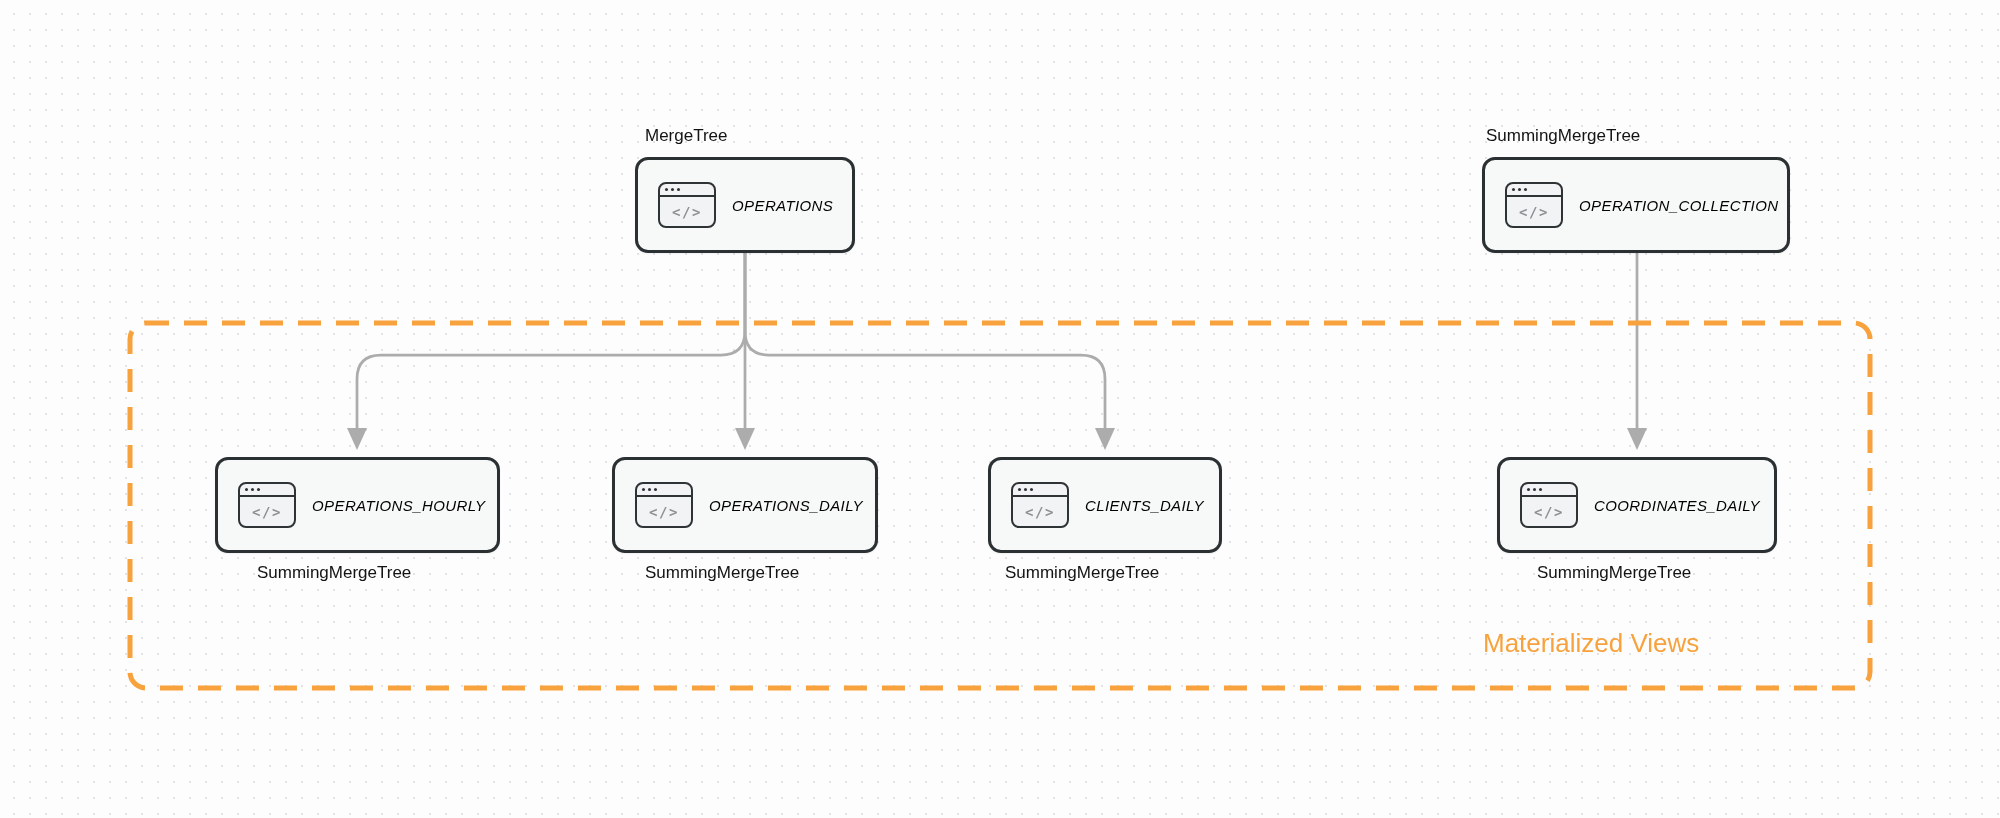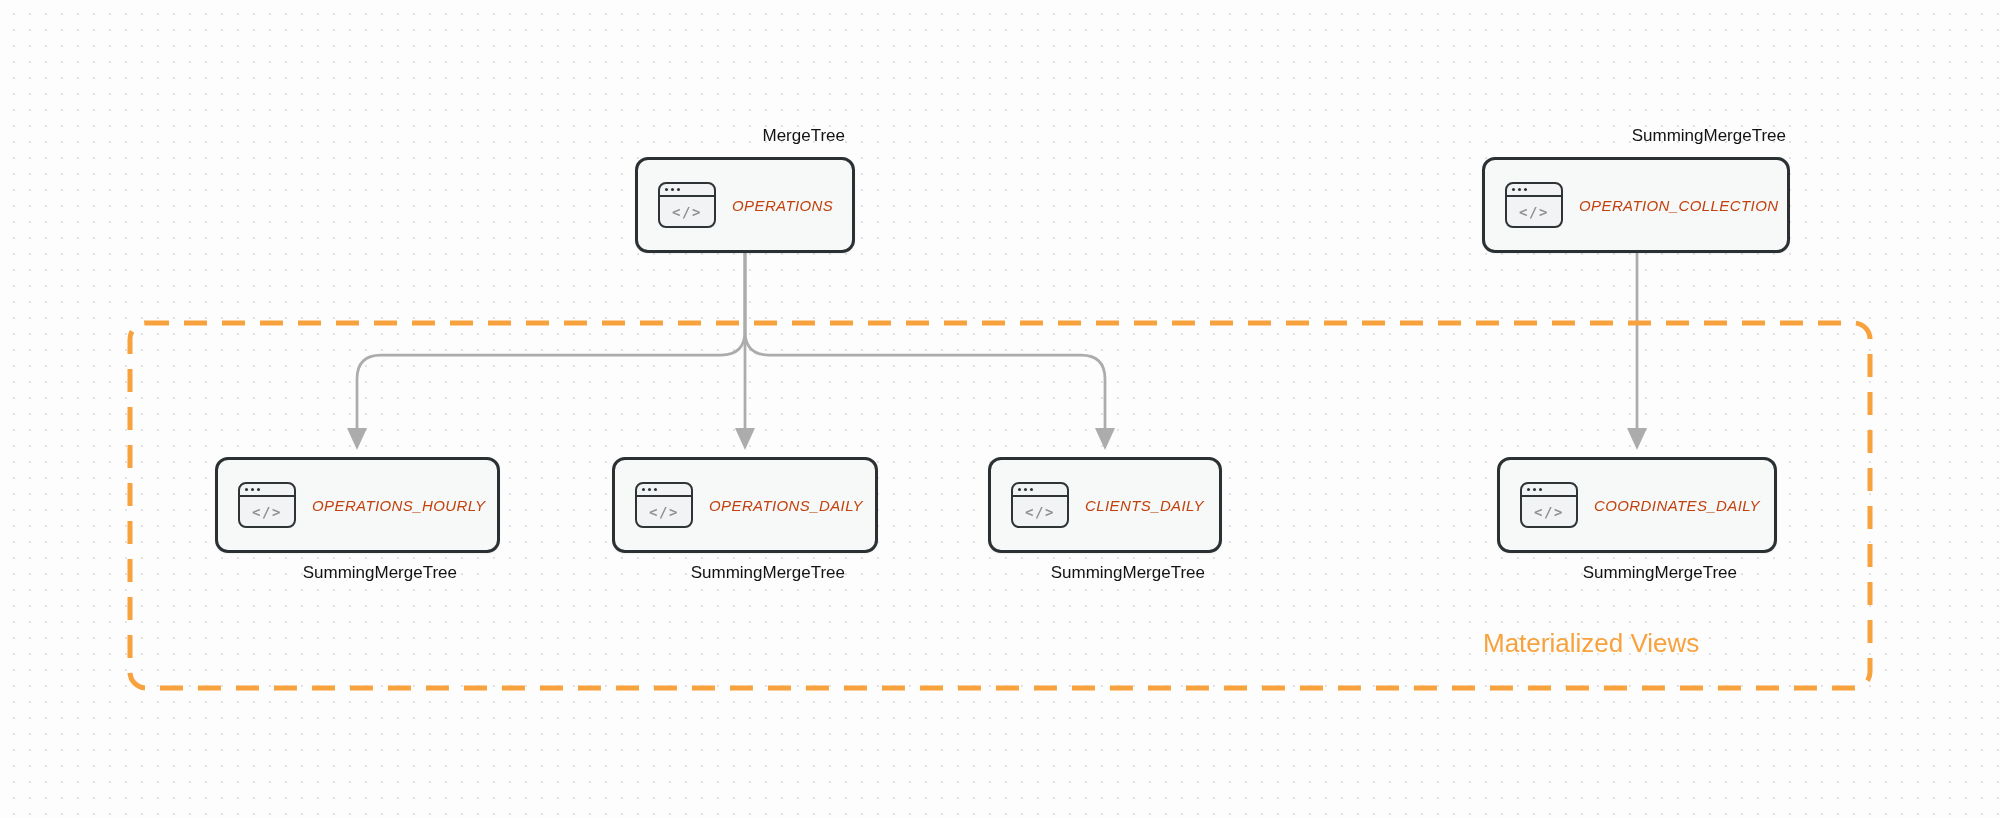--- a/index.html
+++ b/index.html
@@ -12,40 +12,40 @@
   }
   .edges{position:absolute;left:0;top:0;}
   .node{
     position:absolute;height:96px;box-sizing:border-box;
     background:#f7f8f8;border:3px solid #2b3033;border-radius:13px;
     display:flex;align-items:center;gap:16px;padding:0 20px;
     box-shadow:0 1px 2px rgba(0,0,0,0.06);
   }
   .node-title{
     font-style:italic;font-size:15px;letter-spacing:0.4px;
-    color:#c2410c;white-space:nowrap;
+    color:#000000;white-space:nowrap;
   }
   .node-icon{
     width:58px;height:46px;flex-shrink:0;box-sizing:border-box;
     border:2.5px solid #2e3336;border-radius:8px;background:#f2f3f4;
     display:flex;flex-direction:column;overflow:hidden;
   }
   .icon-header{
     height:11px;flex-shrink:0;border-bottom:2.5px solid #2e3336;
     display:flex;align-items:center;gap:3px;padding-left:5px;
   }
   .icon-header i{width:3px;height:3px;border-radius:50%;background:#2e3336;}
   .icon-body{
     flex:1;display:flex;align-items:center;justify-content:center;
     color:#8d9194;font-family:"DejaVu Sans Mono",monospace;
     font-weight:bold;font-size:14px;letter-spacing:1.5px;
   }
   .engine{
     position:absolute;font-size:17px;color:#131313;
-    text-align:right;white-space:nowrap;
+    text-align:left;white-space:nowrap;
   }
   .group-label{
     position:absolute;font-size:26px;font-weight:500;color:#f7a23c;
     white-space:nowrap;
   }
 </style>
 </head>
 <body>
 
 <div class="canvas">

